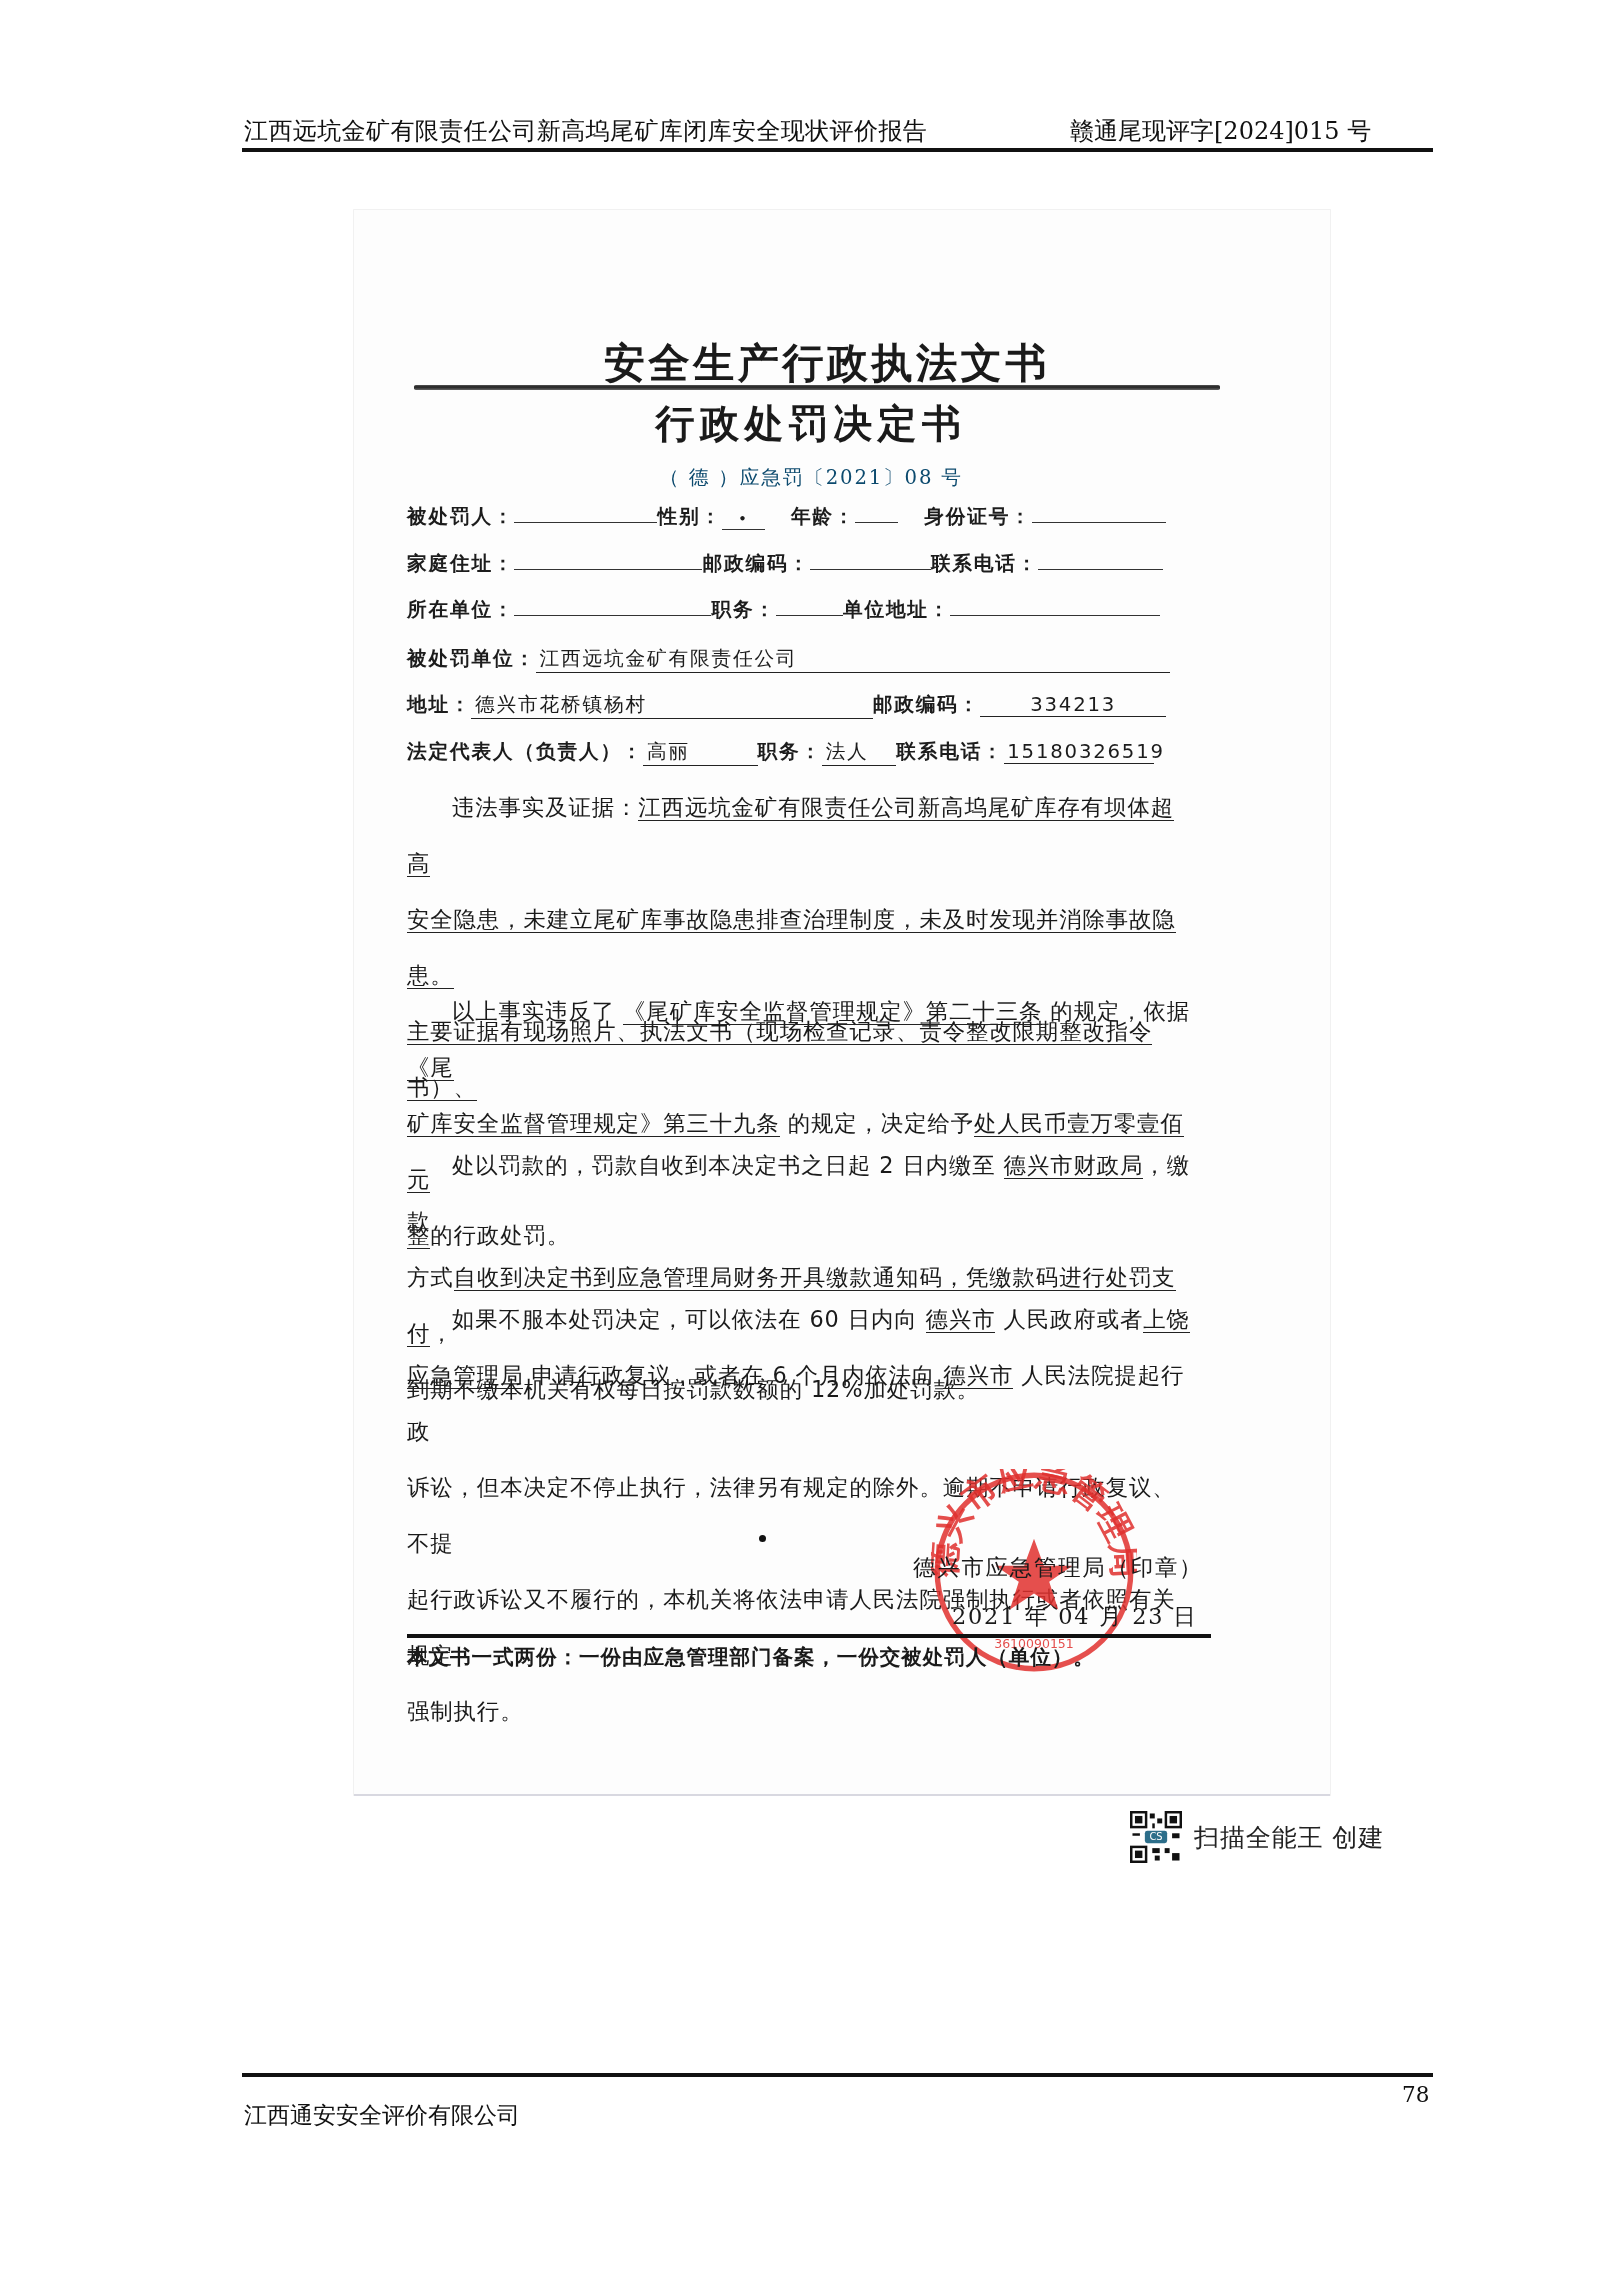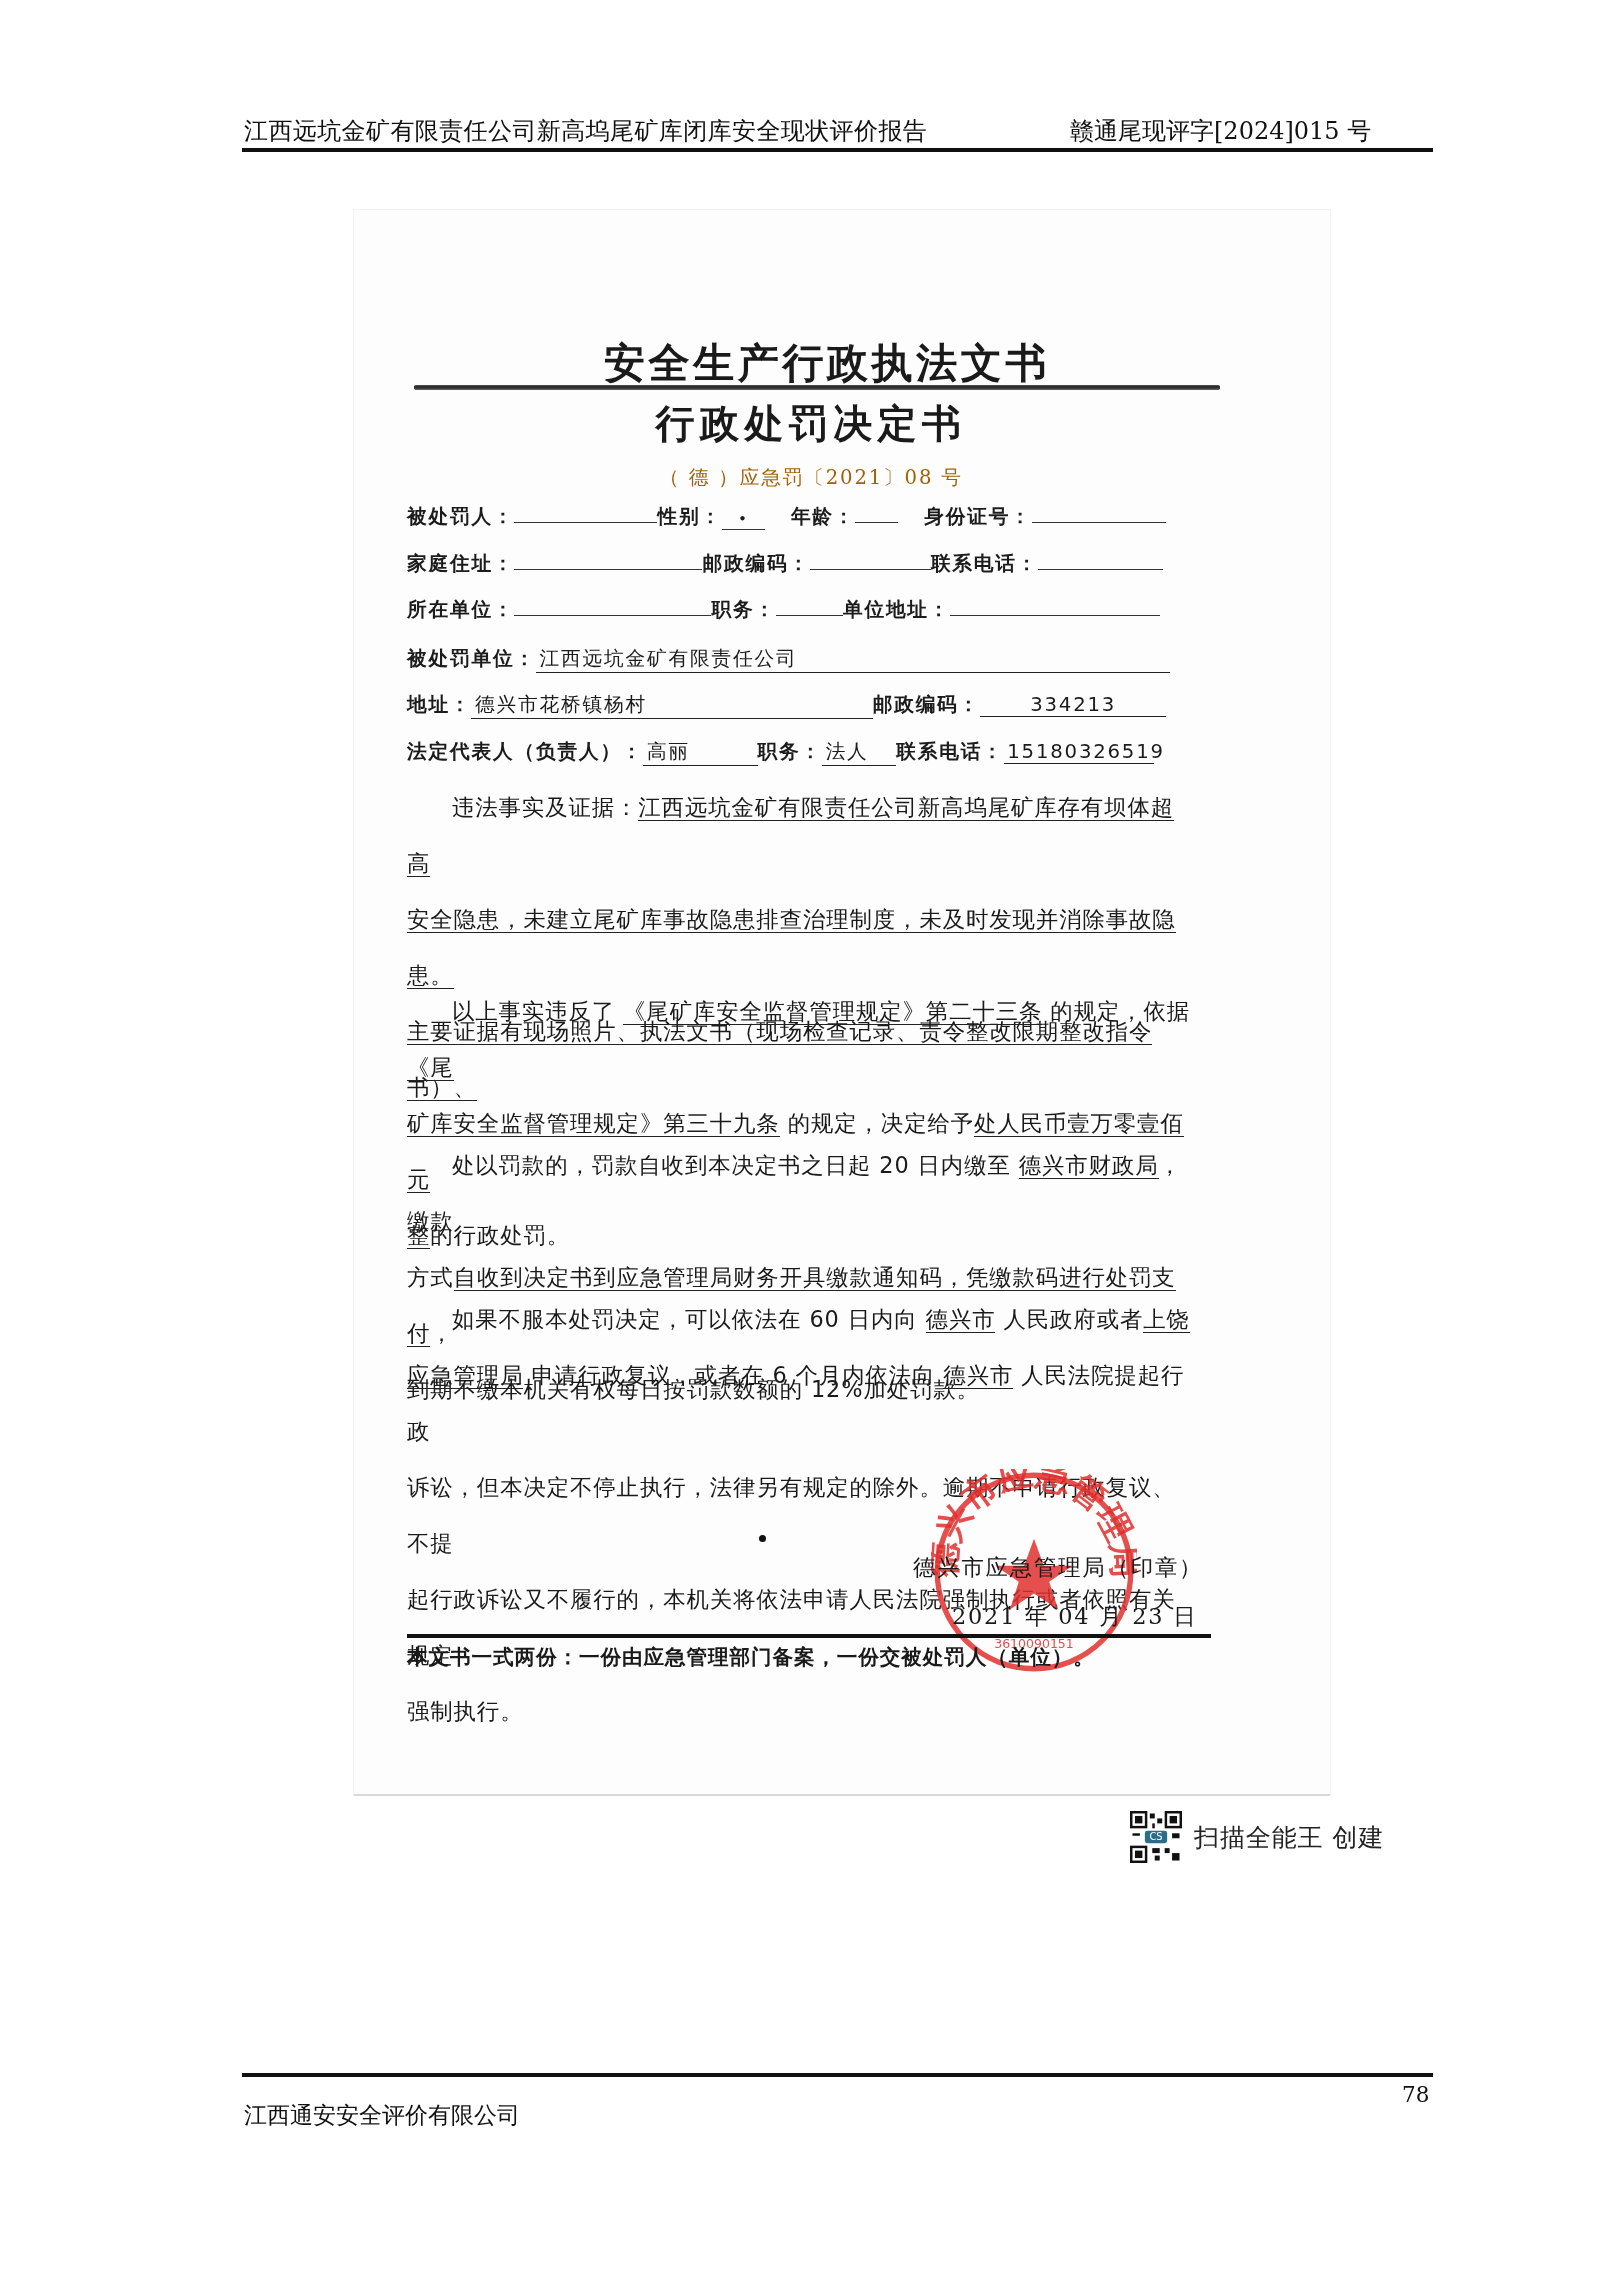--- a/index.html
+++ b/index.html
@@ -15,21 +15,21 @@
   
   .scan {
     left: 354px; top: 210px; width: 976px; height: 1585px;
     background: #fdfdfd;
     box-shadow: 0 0 0 0.9px #f0f0f0;
   }
   .scan-edge-bottom { left: 354px; top: 1794px; width: 976px; height: 1.8px; background: #d8d8e0; }
   .doc-title1 { left: 16px; width: 1622px; top: 336px; text-align: center; font-size: 41px; font-weight: bold; letter-spacing: 3.6px; font-family: "DejaVu Sans", sans-serif; color: #1a1a1a; }
   .doc-rule { left: 414px; top: 385px; width: 806px; height: 5.4px; background: linear-gradient(#555, #222 40%, #666); border-radius: 1.8px; }
   .doc-title2 { left: 0; width: 1622px; top: 397px; text-align: center; font-size: 39px; font-weight: bold; letter-spacing: 5.4px; font-family: "DejaVu Sans", sans-serif; color: #1a1a1a; }
-  .doc-number { left: 0; width: 1622px; top: 464px; text-align: center; font-size: 19.7px; color: #a16207; letter-spacing: 1.8px; }
+  .doc-number { left: 0; width: 1622px; top: 464px; text-align: center; font-size: 19.7px; color: #0c4a6e; letter-spacing: 1.8px; }
   .line { position: absolute; font-size: 19.7px; font-weight: bold; color: #1c1c1c; white-space: nowrap; letter-spacing: 1.8px; font-family: "DejaVu Sans", sans-serif; }
   .blank { display: inline-block; border-bottom: 1.8px solid #333; height: 18px; vertical-align: baseline; }
   .filled { display: inline-block; border-bottom: 1.8px solid #222; font-weight: normal; padding: 0 3.6px; }
   .para { position: absolute; left: 407px; width: 788px; font-size: 22.4px; line-height: 56px; color: #1a1a1a; font-family: "DejaVu Sans", sans-serif; letter-spacing: 0.9px; }
   .u { border-bottom: 1.8px solid #222; }
   .sig-org { left: 913px; top: 1552px; font-size: 22.4px; color: #1a1a1a; font-family: Liberation Serif, serif; letter-spacing: 1.8px; }
   .sig-date { left: 952px; top: 1601px; font-size: 22.4px; color: #1a1a1a; letter-spacing: 1.8px; }
   .foot-rule { left: 407px; top: 1634px; width: 804px; height: 3.6px; background: #111; }
   .foot-note { left: 407px; top: 1643px; font-size: 20.6px; font-weight: bold; color: #1a1a1a; font-family: "DejaVu Sans", sans-serif; letter-spacing: 0.9px; }
   .dot { left: 759px; top: 1535px; width: 7.2px; height: 7.2px; border-radius: 50%; background: #111; }
@@ -82,21 +82,21 @@
   <div><span class="u">主要证据有现场照片、执法文书（现场检查记录、责令整改限期整改指令书）、</span></div>
 </div>
 
 <div class="para" style="top:983px;">
   <div style="text-indent:45px"><span>以上事实违反了</span> <span class="u">《尾矿库安全监督管理规定》第二十三条</span> <span>的规定，依据</span><span class="u">《尾</span></div>
   <div><span class="u">矿库安全监督管理规定》第三十九条</span> <span>的规定，决定给予</span><span class="u">处人民币壹万零壹佰元</span></div>
   <div><span class="u">整</span><span>的行政处罚。</span></div>
 </div>
 
 <div class="para" style="top:1137px;">
-  <div style="text-indent:45px"><span>处以罚款的，罚款自收到本决定书之日起 20 日内缴至</span> <span class="u">德兴市财政局</span><span>，缴款</span></div>
+  <div style="text-indent:45px"><span>处以罚款的，罚款自收到本决定书之日起 2 日内缴至</span> <span class="u">德兴市财政局</span><span>，缴款</span></div>
   <div><span>方式</span><span class="u">自收到决定书到应急管理局财务开具缴款通知码，凭缴款码进行处罚支付</span><span>，</span></div>
   <div><span>到期不缴本机关有权每日按罚款数额的 12%加处罚款。</span></div>
 </div>
 
 <div class="para" style="top:1291px;">
   <div style="text-indent:45px"><span>如果不服本处罚决定，可以依法在 60 日内向</span> <span class="u">德兴市</span> <span>人民政府或者</span><span class="u">上饶</span></div>
   <div><span class="u">应急管理局</span> <span>申请行政复议，或者在 6 个月内依法向</span> <span class="u">德兴市</span> <span>人民法院提起行政</span></div>
   <div><span>诉讼，但本决定不停止执行，法律另有规定的除外。逾期不申请行政复议、不提</span></div>
   <div><span>起行政诉讼又不履行的，本机关将依法申请人民法院强制执行或者依照有关规定</span></div>
   <div><span>强制执行。</span></div>

